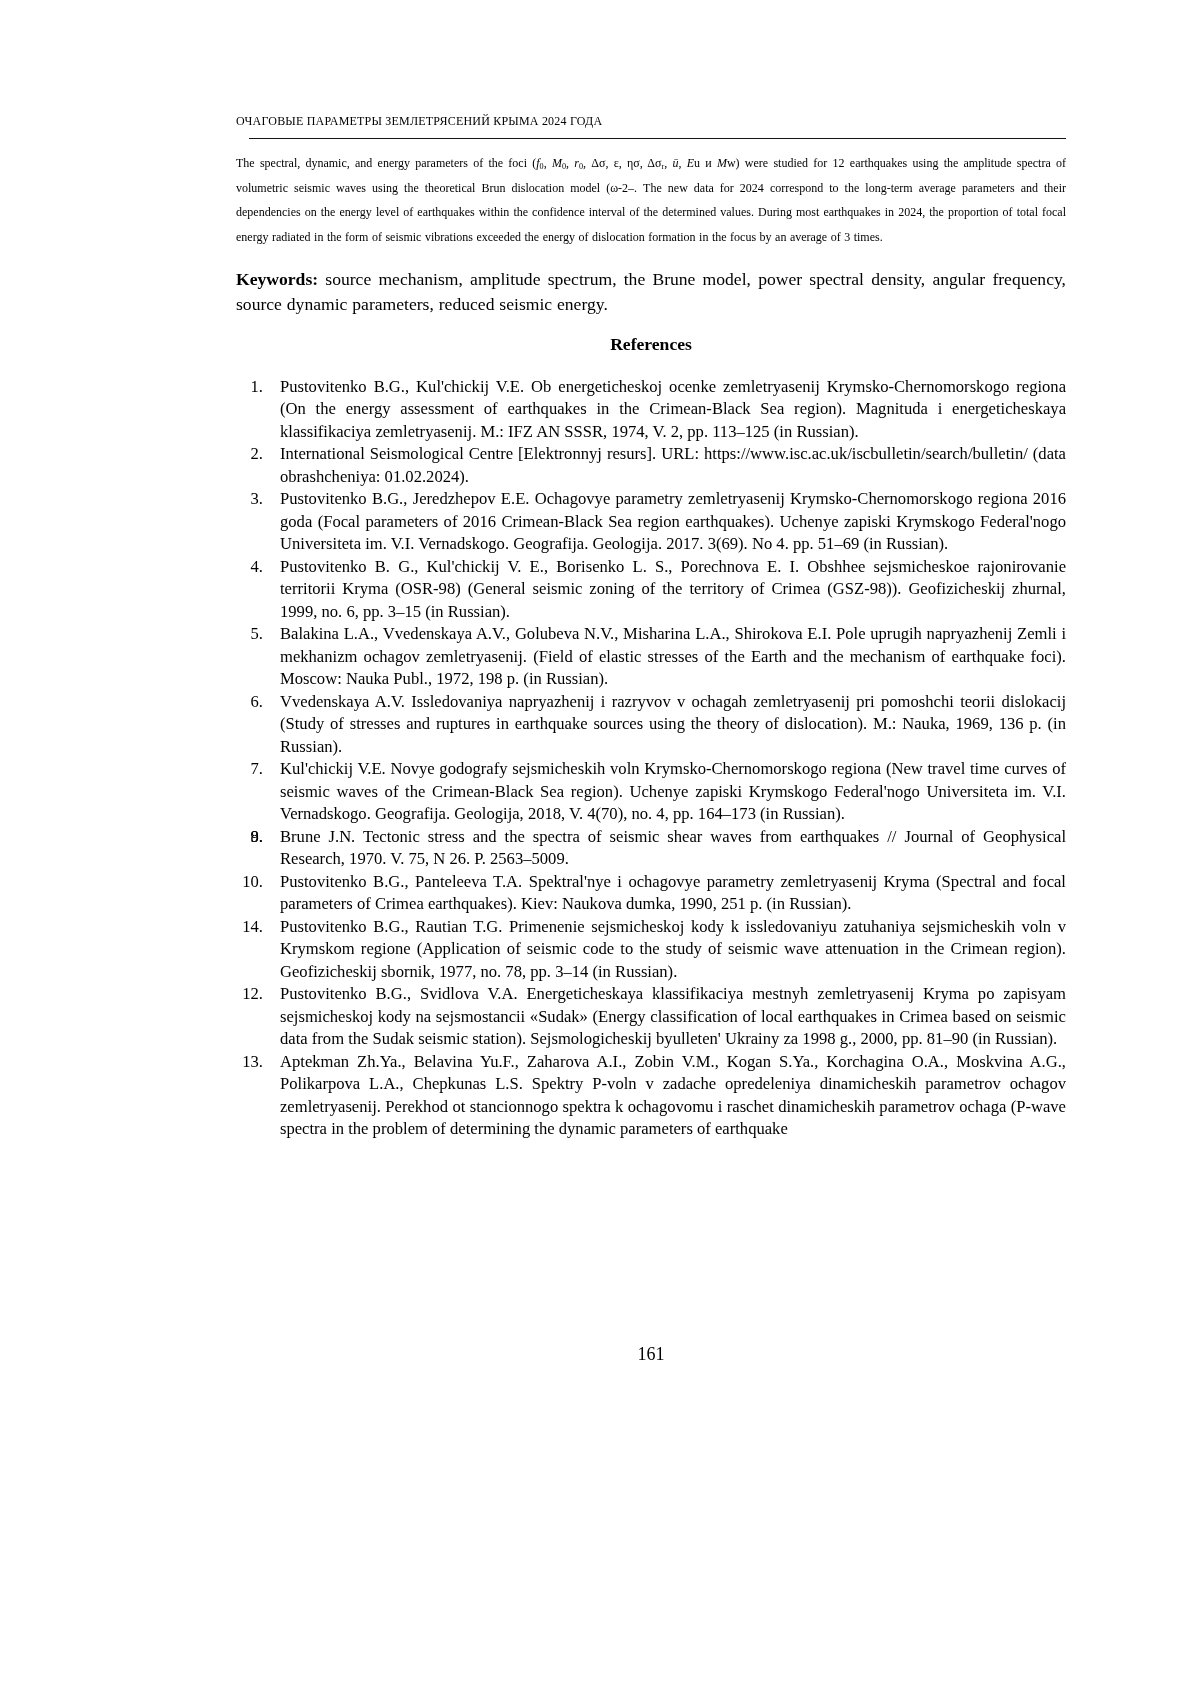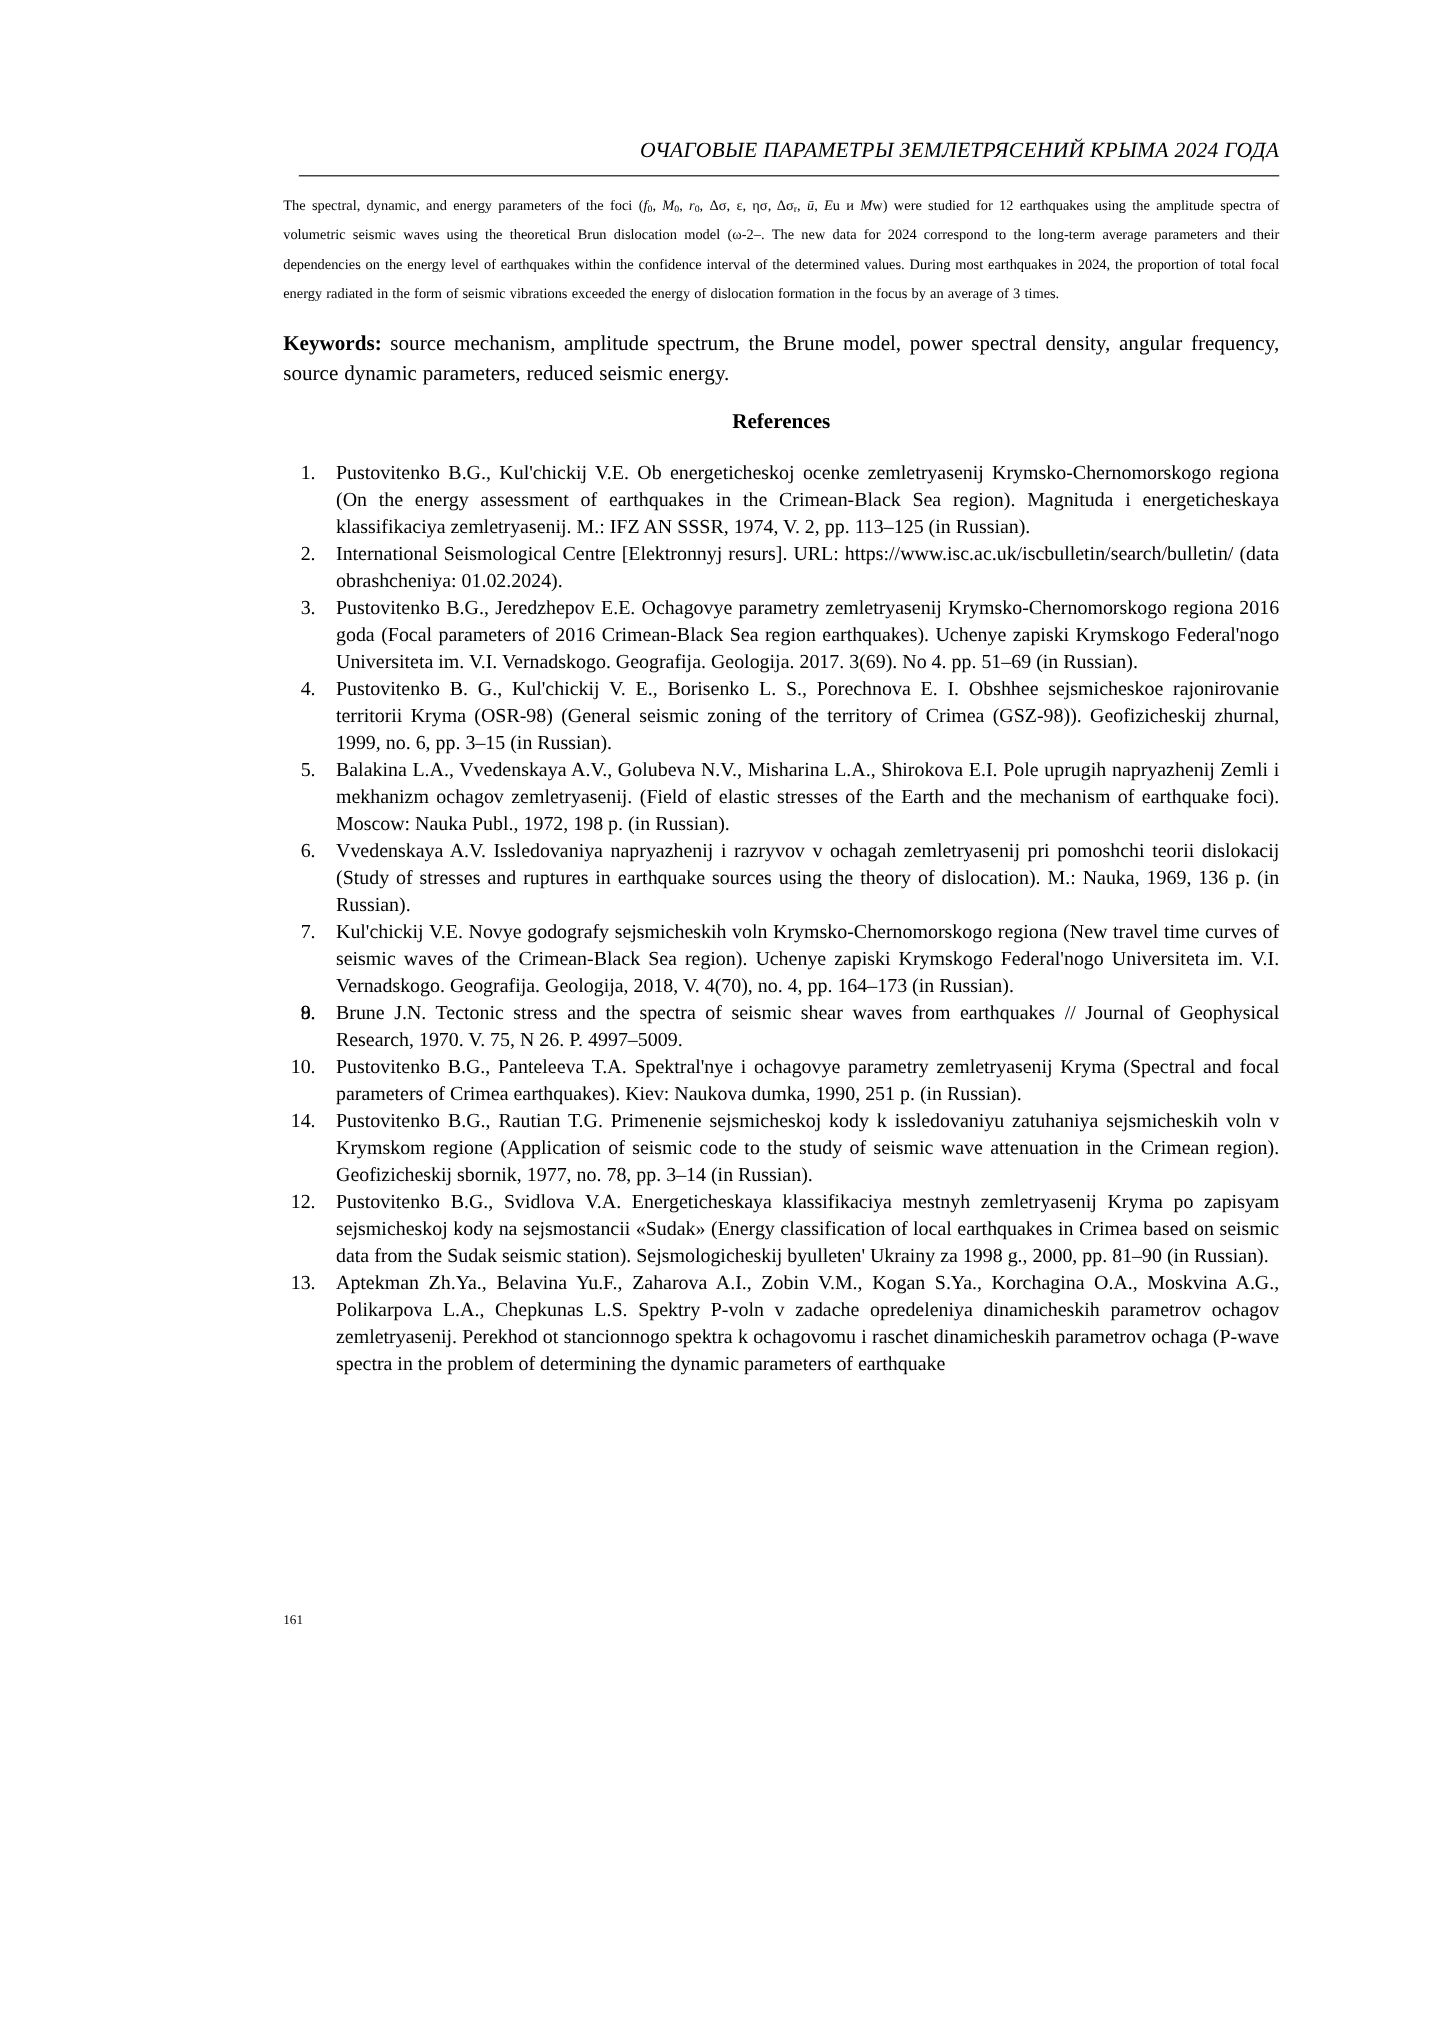--- a/index.html
+++ b/index.html
@@ -5,23 +5,22 @@
   html, body { margin:0; padding:0; }
   body {
     width:1200px; height:1697px; background:#ffffff; color:#000;
     font-family:"Liberation Serif", serif;
     -webkit-font-smoothing:antialiased;
   }
   .sheet { position:relative; width:1200px; height:1697px; overflow:hidden; background:#fff; }
   .column { position:absolute; left:236px; top:114px; width:830px; }
 
   .doc-title {
-    text-align:right; font-size:18px; line-height:1.25; letter-spacing:0.2px;
+    text-align:left; font-size:12px; line-height:1.25; letter-spacing:0.2px;
     white-space:nowrap;
-    font-style:italic;
   }
   .title-rule {
     border:none; border-top:1.7px solid #151515;
     margin:9px 0 0 13px; height:0;
   }
 
   .abstract {
     margin-top:12px; font-size:12px; line-height:24.6px;
     text-align:justify; word-spacing:0.5px;
   }
@@ -32,21 +31,21 @@
   .refs-heading {
     text-align:center; font-weight:bold; font-size:17.6px;
   }
 
   .ref-list { margin-top:21px; font-size:16.6px; line-height:22.5px; }
   .ref { position:relative; padding-left:44px; text-align:justify; }
   .ref-num { position:absolute; left:0; top:0; width:27px; text-align:right; }
 
   .page-number {
     position:absolute; left:236px; top:1344px; width:830px;
-    text-align:left; font-size:11px;
+    text-align:center; font-size:18px;
   }
 
   .i  { font-style:italic; }
   .bi { font-weight:bold; }
   .sub { font-size:0.68em; vertical-align:-0.22em; line-height:0; }
 </style>
 </head>
 <body>
 
 <div class="sheet">
@@ -89,21 +88,21 @@
       </div>
         <div class="ref">
         <span class="ref-num">7.</span>
         <span>Kul'chickij V.E. Novye godografy sejsmicheskih voln Krymsko-Chernomorskogo regiona (New travel time curves of seismic waves of the Crimean-Black Sea region). Uchenye zapiski Krymskogo Federal'nogo Universiteta im. V.I. Vernadskogo. Geografija. Geologija, 2018, V. 4(70), no. 4, pp. 164–173 (in Russian).</span>
       </div>
         <div class="ref">
         <span class="ref-num">8.</span>
       </div>
         <div class="ref">
         <span class="ref-num">9.</span>
-        <span>Brune J.N. Tectonic stress and the spectra of seismic shear waves from earthquakes // Journal of Geophysical Research, 1970. V. 75, N 26. P. 4997–5009.</span>
+        <span>Brune J.N. Tectonic stress and the spectra of seismic shear waves from earthquakes // Journal of Geophysical Research, 1970. V. 75, N 26. P. 2563–5009.</span>
       </div>
         <div class="ref">
         <span class="ref-num">10.</span>
         <span>Pustovitenko B.G., Panteleeva T.A. Spektral'nye i ochagovye parametry zemletryasenij Kryma (Spectral and focal parameters of Crimea earthquakes). Kiev: Naukova dumka, 1990, 251 p. (in Russian).</span>
       </div>
         <div class="ref">
         <span class="ref-num">14.</span>
         <span>Pustovitenko B.G., Rautian T.G. Primenenie sejsmicheskoj kody k issledovaniyu zatuhaniya sejsmicheskih voln v Krymskom regione (Application of seismic code to the study of seismic wave attenuation in the Crimean region). Geofizicheskij sbornik, 1977, no. 78, pp. 3–14 (in Russian).</span>
       </div>
         <div class="ref">

